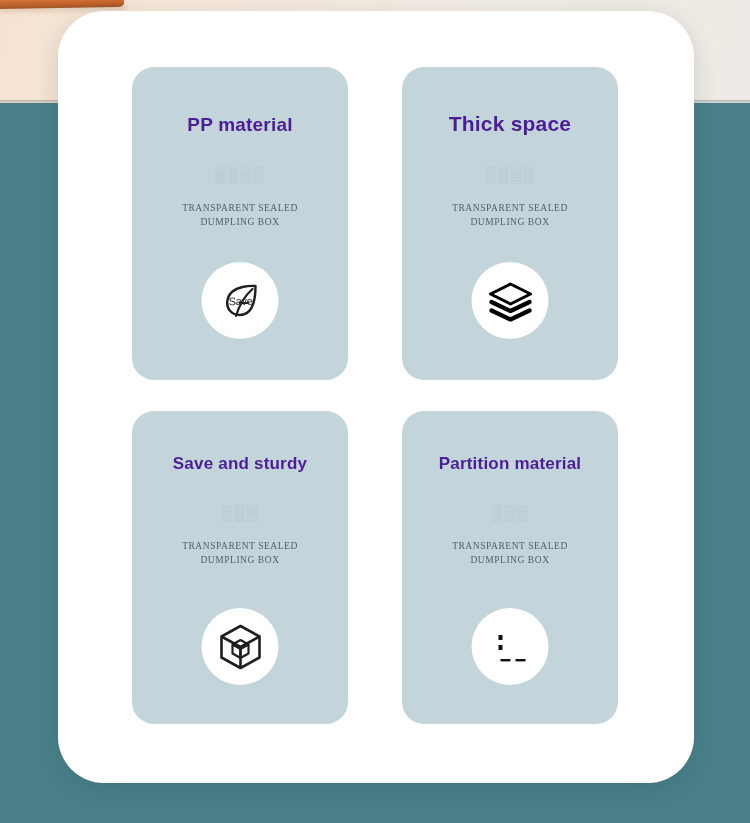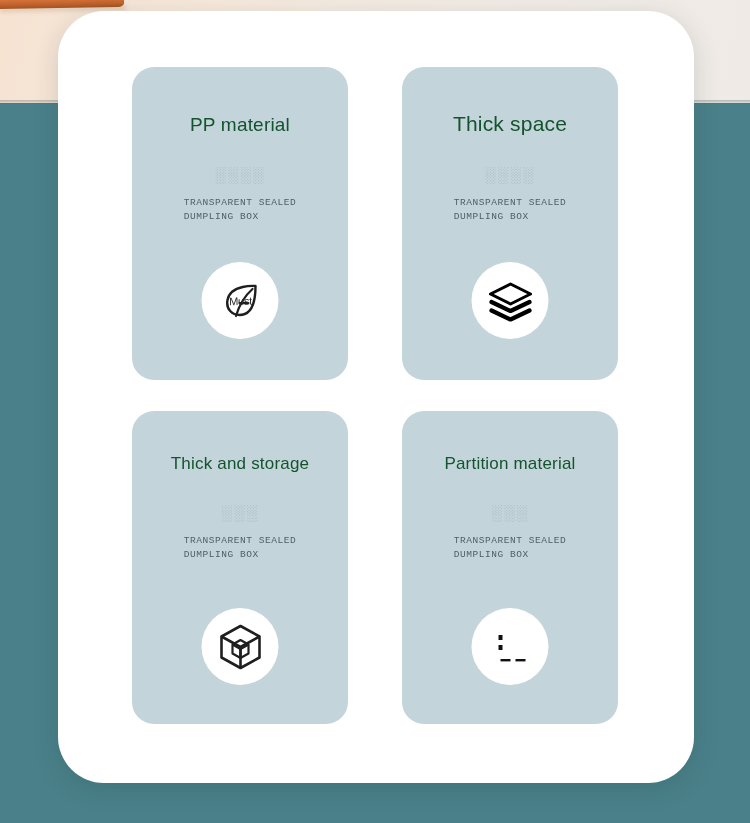--- a/index.html
+++ b/index.html
@@ -88,22 +88,22 @@
     border-radius: 22px;
     position: relative;
     display: flex;
     flex-direction: column;
     align-items: center;
     overflow: hidden;
   }
 
   .card-title {
     font-size: 19px;
-    font-weight: 400;
-    color: #14532d;
+    font-weight: 700;
+    color: #4c1d95;
     letter-spacing: 0.2px;
     text-align: center;
     margin-top: 48px;
     line-height: 1;
   }
 
   .feature-card.card-save .card-title {
     font-size: 21px;
     margin-top: 46px;
   }
@@ -123,27 +123,27 @@
     color: rgba(96, 116, 122, 0.30);
     letter-spacing: 2px;
     text-align: center;
     white-space: nowrap;
     -webkit-text-stroke: 0.1px rgba(120,140,146,0.25);
     filter: blur(0.15px);
     opacity: 0.85;
   }
 
   .card-subtitle-en {
-    margin-top: 12px;
-    font-family: Liberation Mono, monospace;
+    margin-top: 18px;
+    font-family: Liberation Serif, serif;
     font-size: 9.5px;
     letter-spacing: 0.55px;
     line-height: 13.5px;
     color: #4e6167;
-    text-align: left;
+    text-align: center;
     text-transform: uppercase;
   }
 
   .icon-circle {
     position: absolute;
     left: 50%;
     transform: translateX(-50%);
     bottom: 41px;
     width: 77px;
     height: 77px;
@@ -192,21 +192,21 @@
         <div>DUMPLING BOX</div>
       </div>
       <div class="icon-circle">
         <span>
           <svg width="46" height="46" viewBox="0 0 46 46">
             <path d="M38 8 C38 8 13 6 10 22 C8.2 31.5 15 37 22 37 C31.5 37 38 29 38 8 Z" fill="none" stroke="#1f1f1f" stroke-width="2.4" stroke-linejoin="round"></path>
             <path d="M35 11 C27 18 22 26 18.5 38" fill="none" stroke="#1f1f1f" stroke-width="2.2" stroke-linecap="round"></path>
             <path d="M22 25 L31 25" fill="none" stroke="#1f1f1f" stroke-width="2" stroke-linecap="round"></path>
           </svg>
         </span>
-        <span class="leaf-watermark">Must</span>
+        <span class="leaf-watermark">Save</span>
       </div>
     </div>
 
     <div class="feature-card card-save">
       <div class="card-title">Thick space</div>
       <div class="card-subtitle-cjk">░░░░</div>
       <div class="card-subtitle-en">
         <div>TRANSPARENT SEALED</div>
         <div>DUMPLING BOX</div>
       </div>
@@ -216,21 +216,21 @@
             <path d="M23 6 L43 16 L23 26 L3 16 Z" fill="none" stroke="#000" stroke-width="3" stroke-linejoin="round"></path>
             <path d="M4 24 L23 33 L42 24" fill="none" stroke="#000" stroke-width="4.2" stroke-linejoin="round" stroke-linecap="round"></path>
             <path d="M4 32.5 L23 41.5 L42 32.5" fill="none" stroke="#000" stroke-width="4.2" stroke-linejoin="round" stroke-linecap="round"></path>
           </svg>
         </span>
         <span class="leaf-watermark"></span>
       </div>
     </div>
 
     <div class="feature-card card-thick">
-      <div class="card-title">Thick and storage</div>
+      <div class="card-title">Save and sturdy</div>
       <div class="card-subtitle-cjk">░░░</div>
       <div class="card-subtitle-en">
         <div>TRANSPARENT SEALED</div>
         <div>DUMPLING BOX</div>
       </div>
       <div class="icon-circle">
         <span>
           <svg width="48" height="48" viewBox="0 0 48 48">
             <path d="M24 3 L43 13.5 L43 34.5 L24 45 L5 34.5 L5 13.5 Z" fill="none" stroke="#1f1f1f" stroke-width="2.6" stroke-linejoin="round"></path>
             <path d="M5 13.5 L24 24 L43 13.5" fill="none" stroke="#1f1f1f" stroke-width="2.6" stroke-linejoin="round"></path>

